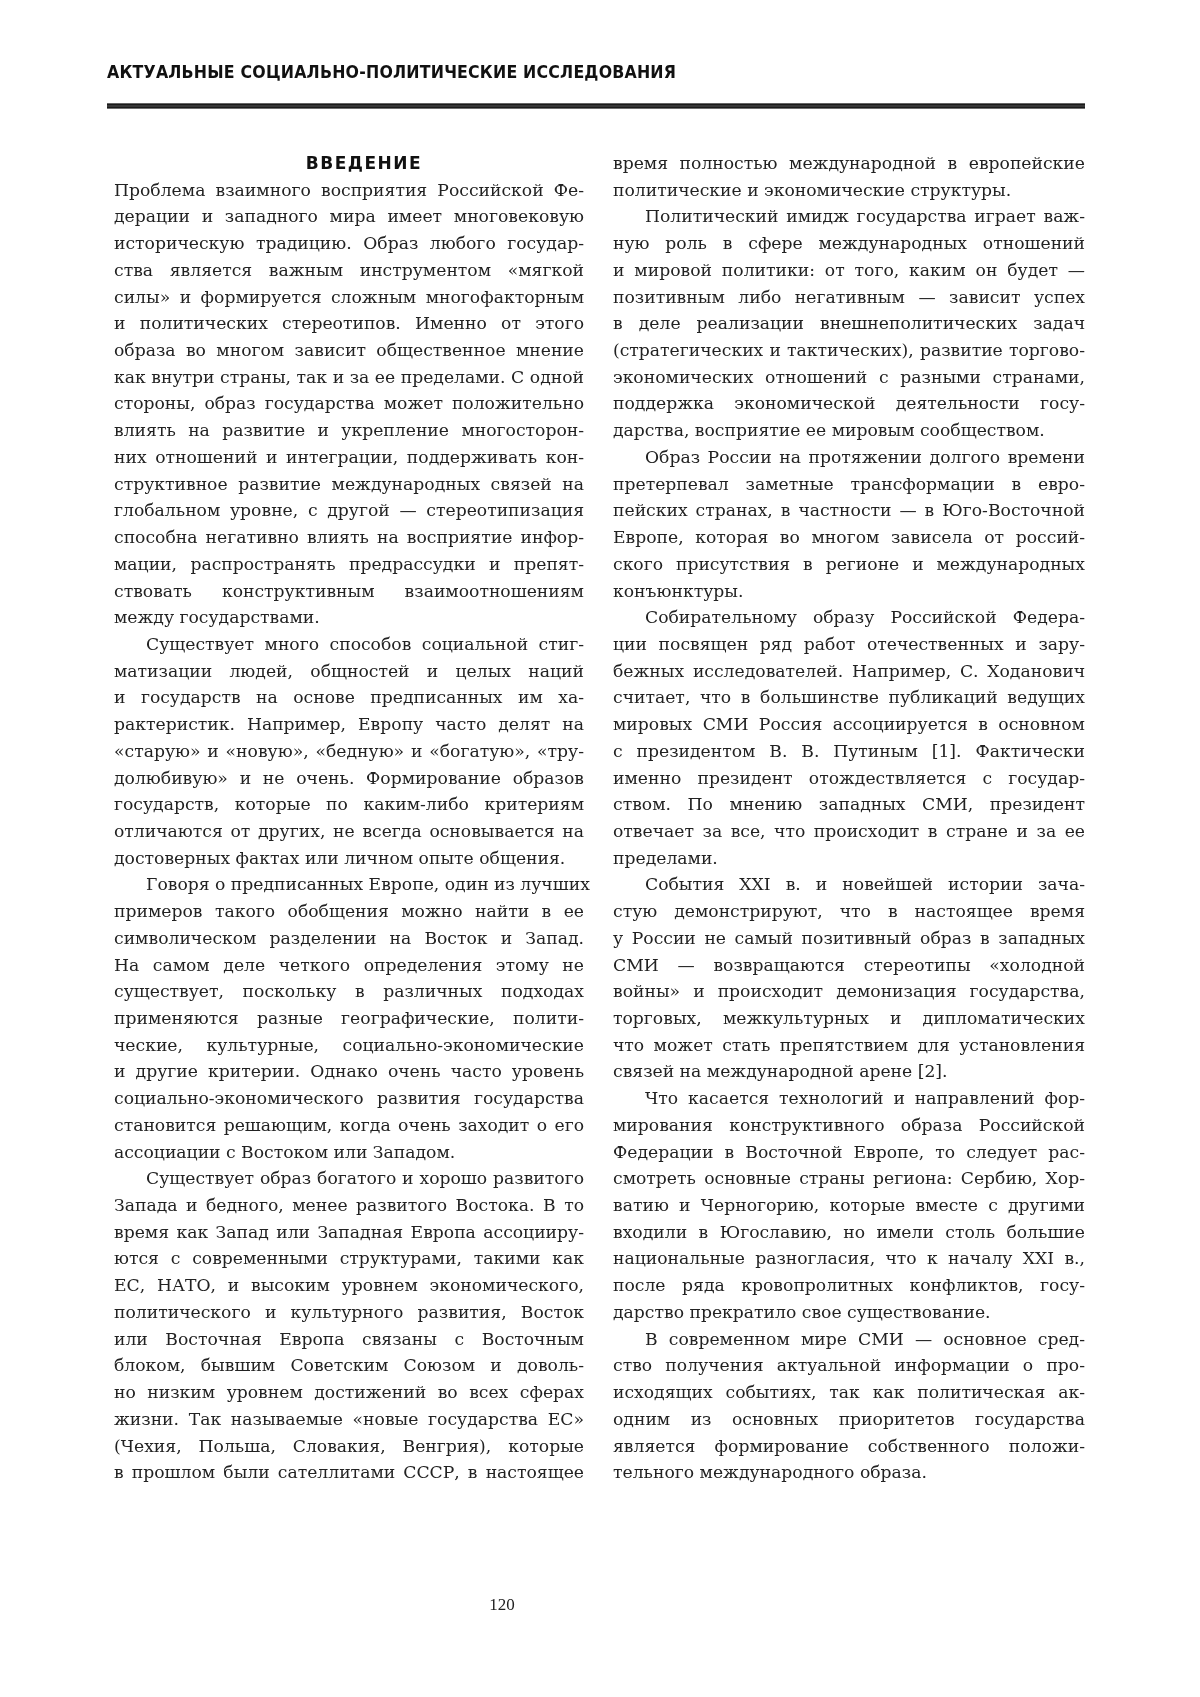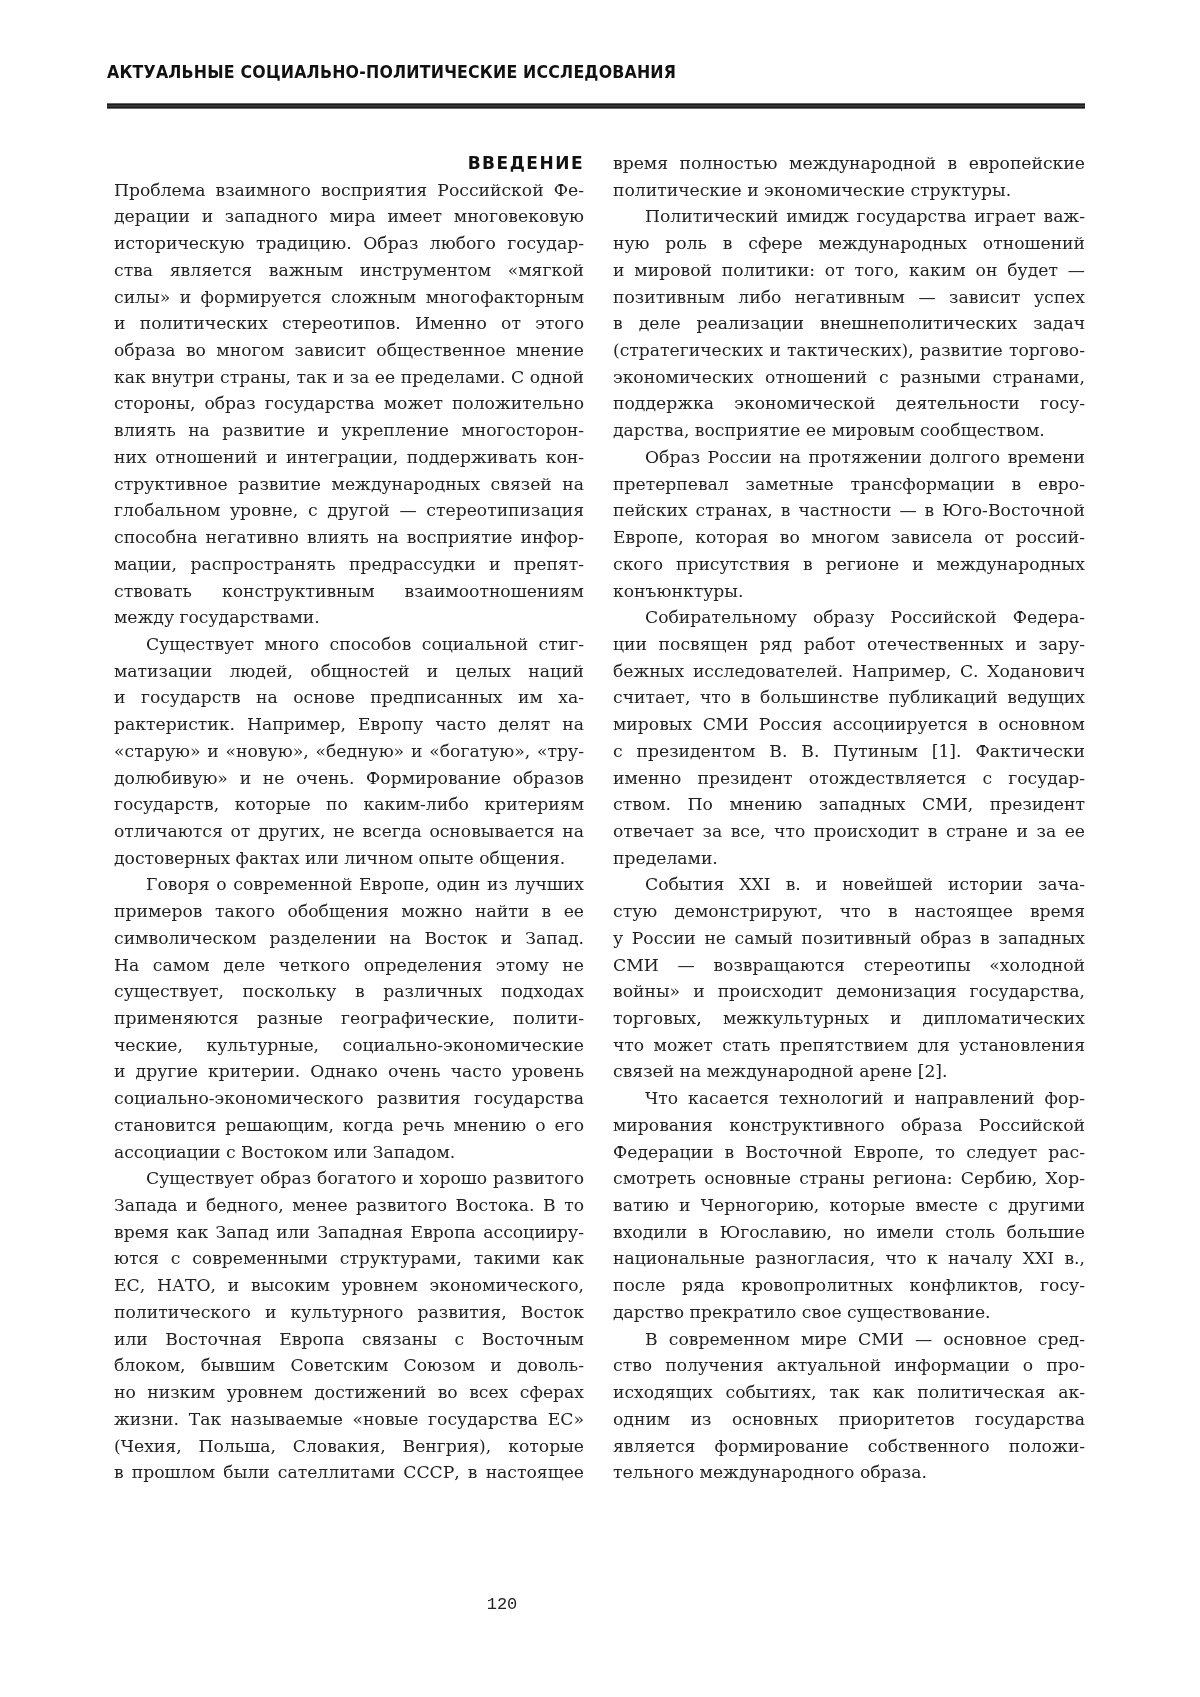--- a/index.html
+++ b/index.html
@@ -21,34 +21,34 @@
     .col {
       position: absolute; top: 150px; width: 470px;
       font-family: "DejaVu Serif", serif; font-size: 17.2px;
       line-height: 26.72px; color: #222;
       text-align: justify; hyphens: manual;
     }
     .col-left { left: 114px; }
     .col-right { left: 613px; width: 472px; top: 150px; }
     .section-title {
       font-family: "DejaVu Sans", sans-serif; font-weight: bold;
-      font-size: 17px; letter-spacing: 1.5px; text-align: right;
+      font-size: 17px; letter-spacing: 1.5px; text-align: center;
       margin: 0; line-height: 26.72px; color: #111;
       padding-left: 30px;
     }
     .line {
       display: block; white-space: nowrap;
       text-align: justify; text-align-last: justify;
       overflow: visible; height: 26.72px;
     }
     .line.last { text-align-last: left; }
     .line.indent { text-indent: 32px; }
     .page-number {
       position: absolute; top: 1595px; left: 0; width: 1004px;
-      text-align: center; font-family: Liberation Mono, monospace;
+      text-align: center; font-family: Liberation Serif, serif;
       font-size: 17px; color: #222;
     }
   </style>
 </head>
 <body>
 
 <div class="running-head">АКТУАЛЬНЫЕ СОЦИАЛЬНО-ПОЛИТИЧЕСКИЕ ИССЛЕДОВАНИЯ</div>
 <div class="head-rule"></div>
 
 <div class="col col-left">
@@ -73,30 +73,30 @@
       <span class="line last">между государствами.</span>
       <span class="line indent">Существует много способов социальной стиг-</span>
       <span class="line">матизации людей, общностей и целых наций</span>
       <span class="line">и государств на основе предписанных им ха-</span>
       <span class="line">рактеристик. Например, Европу часто делят на</span>
       <span class="line">«старую» и «новую», «бедную» и «богатую», «тру-</span>
       <span class="line">долюбивую» и не очень. Формирование образов</span>
       <span class="line">государств, которые по каким-либо критериям</span>
       <span class="line">отличаются от других, не всегда основывается на</span>
       <span class="line last">достоверных фактах или личном опыте общения.</span>
-      <span class="line indent">Говоря о современной Европе, один из лучших</span>
+      <span class="line indent">Говоря о предписанных Европе, один из лучших</span>
       <span class="line">примеров такого обобщения можно найти в ее</span>
       <span class="line">символическом разделении на Восток и Запад.</span>
       <span class="line">На самом деле четкого определения этому не</span>
       <span class="line">существует, поскольку в различных подходах</span>
       <span class="line">применяются разные географические, полити-</span>
       <span class="line">ческие, культурные, социально-экономические</span>
       <span class="line">и другие критерии. Однако очень часто уровень</span>
       <span class="line">социально-экономического развития государства</span>
-      <span class="line">становится решающим, когда речь мнению о его</span>
+      <span class="line">становится решающим, когда очень заходит о его</span>
       <span class="line last">ассоциации с Востоком или Западом.</span>
       <span class="line indent">Существует образ богатого и хорошо развитого</span>
       <span class="line">Запада и бедного, менее развитого Востока. В то</span>
       <span class="line">время как Запад или Западная Европа ассоцииру-</span>
       <span class="line">ются с современными структурами, такими как</span>
       <span class="line">ЕС, НАТО, и высоким уровнем экономического,</span>
       <span class="line">политического и культурного развития, Восток</span>
       <span class="line">или Восточная Европа связаны с Восточным</span>
       <span class="line">блоком, бывшим Советским Союзом и доволь-</span>
       <span class="line">но низким уровнем достижений во всех сферах</span>

